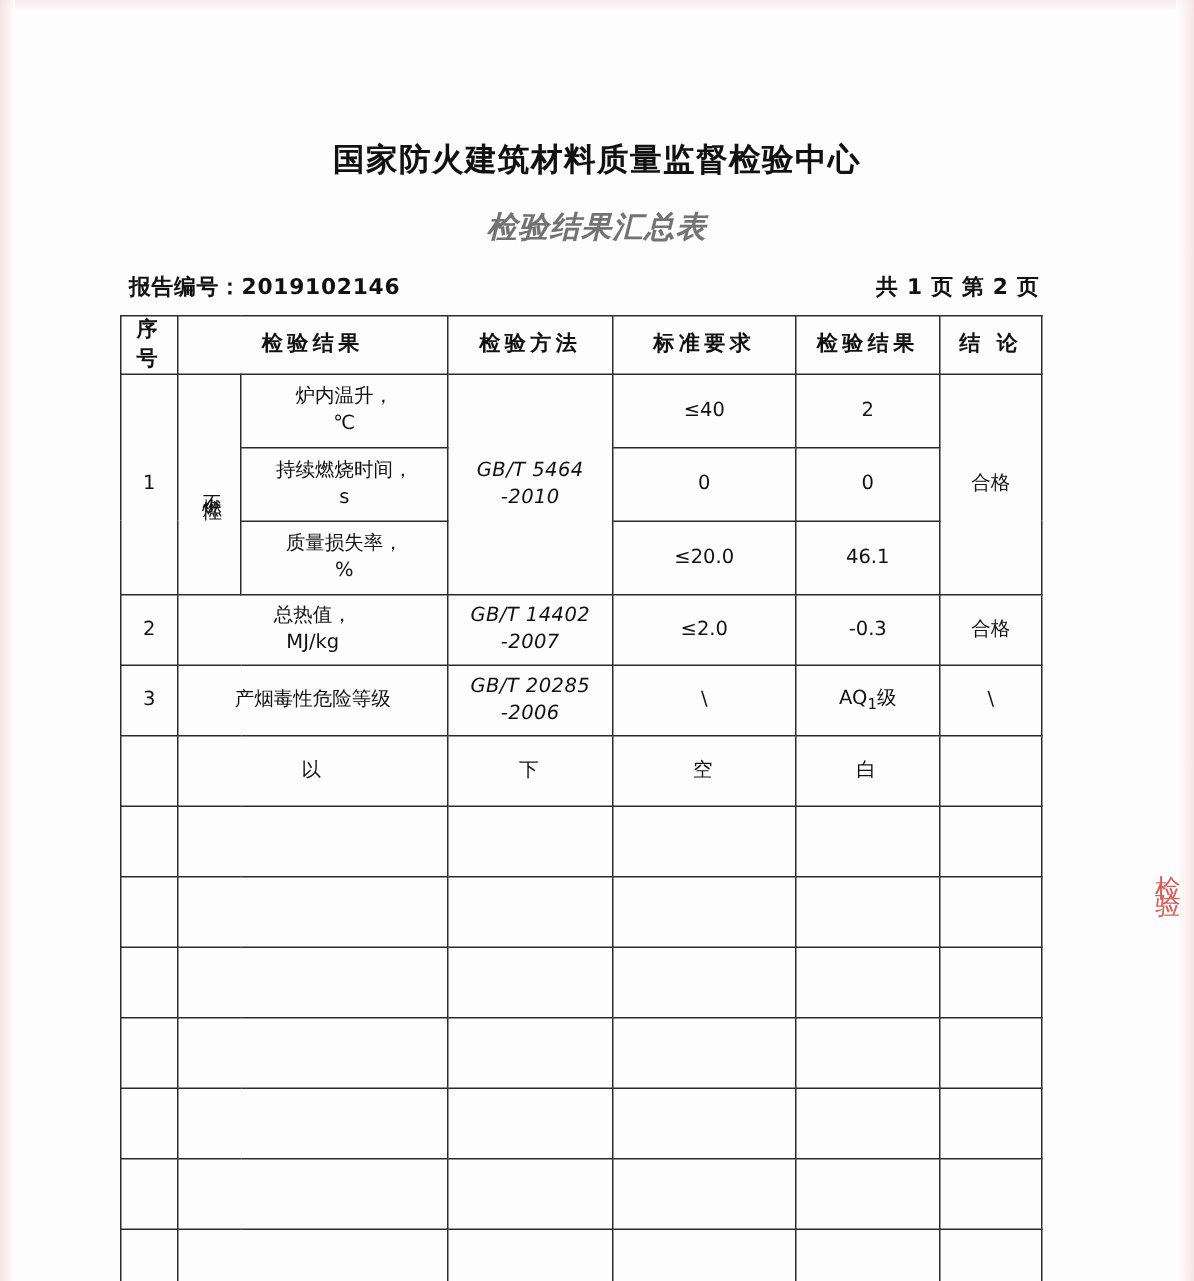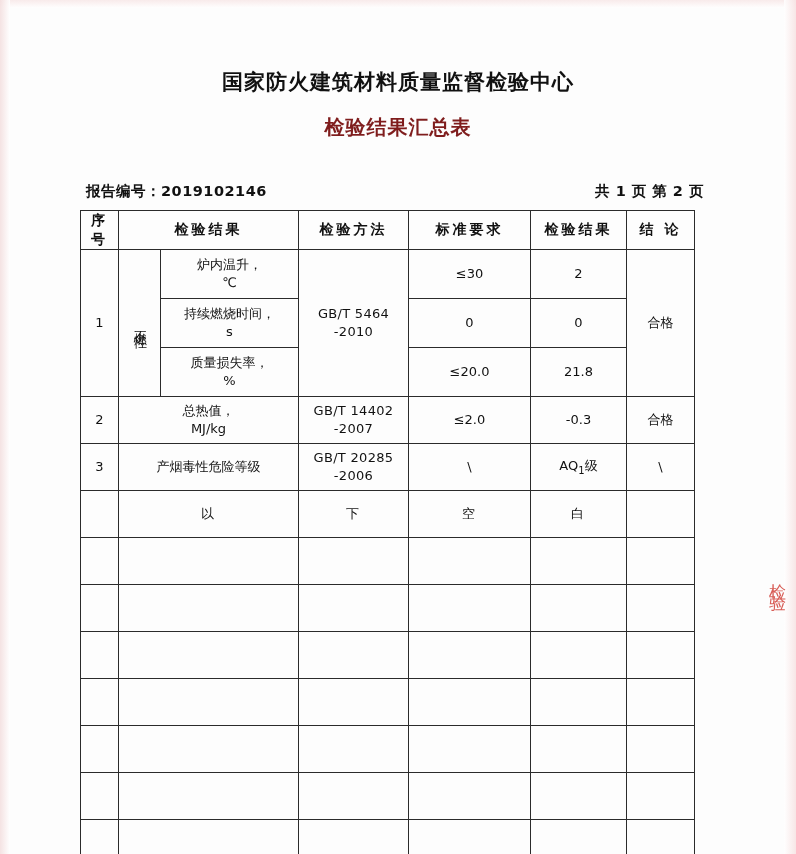--- a/index.html
+++ b/index.html
@@ -42,43 +42,44 @@
     left: 0; right: 0; top: 0;
     height: 8px;
     background: linear-gradient(to bottom, #f7e6e6, #ffffff);
     opacity: .8;
   }
 
   .title-block {
     position: absolute;
     left: 0;
     right: 0;
-    top: 68px;
+    top: 92px;
     text-align: center;
   }
   .title-main {
     font-family: "DejaVu Sans", "Liberation Sans", sans-serif;
     font-weight: bold;
     font-size: 21px;
     letter-spacing: 1px;
     color: #111;
   }
   .title-sub {
     font-family: "DejaVu Sans", "Liberation Sans", sans-serif;
     font-weight: bold;
     font-size: 20px;
     letter-spacing: 1px;
     margin-top: 18px;
-    color: #7f1d1d;
+    color: #737373;
+    font-style: italic;
   }
 
   .meta-row {
     position: absolute;
     left: 86px;
-    right: 92px;
+    right: 103px;
     top: 182px;
     display: flex;
     justify-content: space-between;
     align-items: baseline;
     font-family: "DejaVu Sans", "Liberation Sans", sans-serif;
     font-size: 14.5px;
     font-weight: bold;
     color: #111;
   }
   .meta-left { letter-spacing: .5px; }
@@ -124,20 +125,21 @@
     text-orientation: upright;
     letter-spacing: 2px;
     display: inline-block;
     font-size: 13px;
     line-height: 1.15;
   }
   .mono {
     font-family: "DejaVu Sans Mono", "Liberation Mono", monospace;
     font-size: 12.5px;
     letter-spacing: .3px;
+    font-style: italic;
   }
   .twoline { line-height: 1.3; }
   .big-char {
     font-size: 15px;
     font-weight: normal;
     letter-spacing: 2px;
   }
   .blank-row td { height: 46px; }
 
   .sub-1 { font-size: 10px; vertical-align: sub; }
@@ -200,33 +202,33 @@
     </thead>
     <tbody>
 
       <tr>
         <td class="cell-tall" rowspan="3">1</td>
         <td class="cell-tall" rowspan="3">
           <span class="vert">不燃性</span>
         </td>
         <td class="cell-tall twoline">炉内温升，<br>℃</td>
         <td class="cell-tall mono" rowspan="3">GB/T 5464<br>-2010</td>
-        <td class="cell-tall">≤30</td>
+        <td class="cell-tall">≤40</td>
         <td class="cell-tall">2</td>
         <td class="cell-tall" rowspan="3">合格</td>
       </tr>
       <tr>
         <td class="cell-tall twoline">持续燃烧时间，<br>s</td>
         <td class="cell-tall">0</td>
         <td class="cell-tall">0</td>
       </tr>
       <tr>
         <td class="cell-tall twoline">质量损失率，<br>%</td>
         <td class="cell-tall">≤20.0</td>
-        <td class="cell-tall">21.8</td>
+        <td class="cell-tall">46.1</td>
       </tr>
 
       <tr>
         <td class="cell-mid">2</td>
         <td class="cell-mid twoline" colspan="2">总热值，<br>MJ/kg</td>
         <td class="cell-mid mono">GB/T 14402<br>-2007</td>
         <td class="cell-mid">≤2.0</td>
         <td class="cell-mid">-0.3</td>
         <td class="cell-mid">合格</td>
       </tr>

